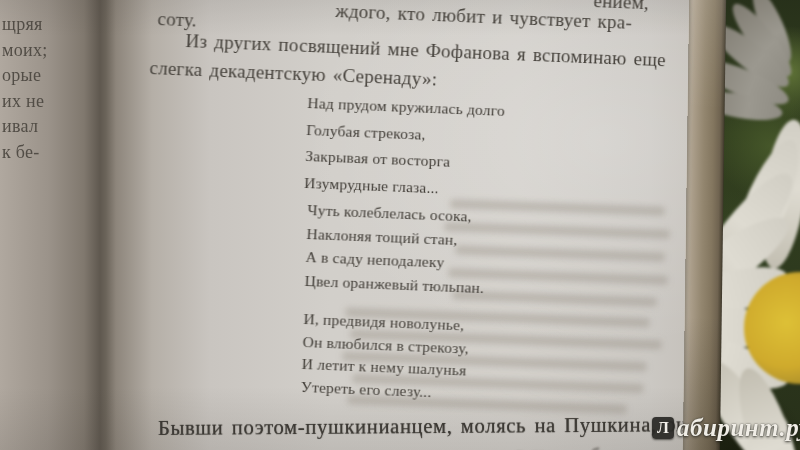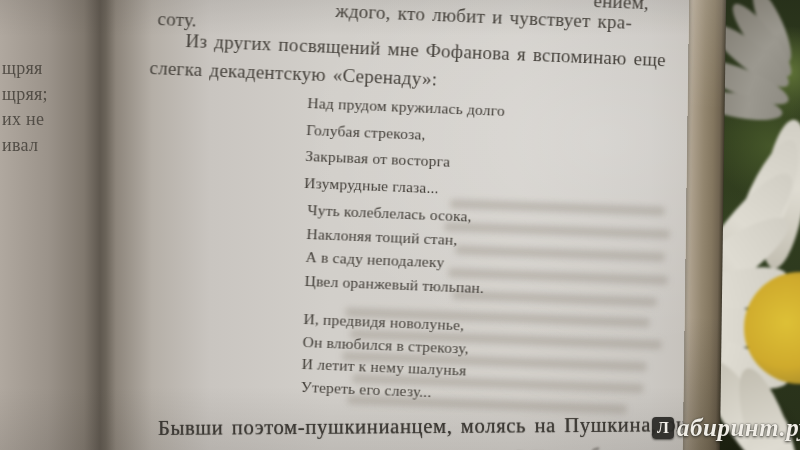--- a/index.html
+++ b/index.html
@@ -16,21 +16,21 @@
       linear-gradient(180deg, rgba(60,55,50,0.10) 0%, rgba(60,55,50,0) 8%, rgba(60,55,50,0) 86%, rgba(60,55,50,0.13) 100%),
       linear-gradient(90deg,
         #b0a89f 0px, #9b938a 48px, #80786e 84px, #5f584f 100px, #6b645a 106px,
         #8d857b 116px, #b5afa7 152px, #c9c5c0 210px, #d2cfca 330px, #d3d0cb 520px,
         #cbc8c3 650px, #c1bcb5 724px);
   }
   
   .left-frags{
     position:absolute;left:2px;top:12px;width:60px;
     color:#524d46;font-size:18px;line-height:25.6px;
-    filter:blur(0.7px);letter-spacing:0.3px;white-space:nowrap;margin-top:44px;
+    filter:blur(0.7px);letter-spacing:0.3px;white-space:nowrap;
   }
   
   .bleed{
     position:absolute;height:9px;border-radius:4px;
     background:rgba(125,117,103,0.30);
     filter:blur(3px);transform:rotate(2deg);
   }
   
   .tline{
     position:absolute;color:#46423c;font-size:19px;white-space:nowrap;
@@ -95,23 +95,25 @@
 </style>
 </head>
 <body>
 
 <div class="scene">
 
   <div class="paper"></div>
 
   <div class="left-frags">
     <div>щряя</div>
-    <div>щряя;</div>
+    <div>моих;</div>
+    <div>орые</div>
     <div>их не</div>
     <div>ивал</div>
+    <div>к бе-</div>
   </div>
 
   <div class="bleed" style="left:450px;top:203px;width:215px;"></div>
   <div class="bleed" style="left:444px;top:226px;width:226px;"></div>
   <div class="bleed" style="left:455px;top:249px;width:210px;"></div>
   <div class="bleed" style="left:448px;top:272px;width:220px;"></div>
   <div class="bleed" style="left:452px;top:294px;width:205px;"></div>
   <div class="bleed" style="left:345px;top:313px;width:305px;"></div>
   <div class="bleed" style="left:350px;top:335px;width:312px;"></div>
   <div class="bleed" style="left:342px;top:357px;width:305px;"></div>

